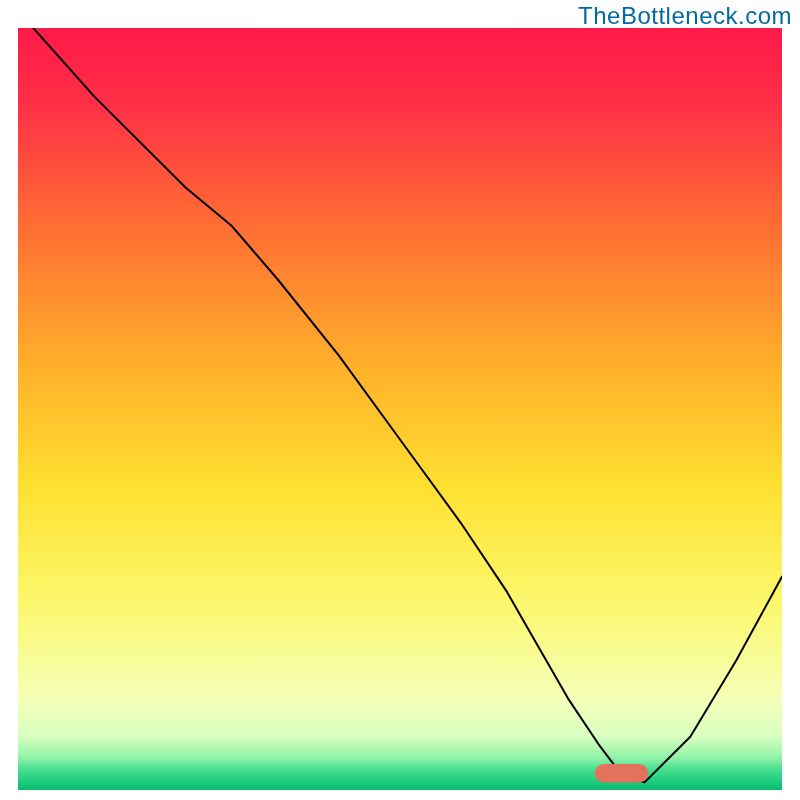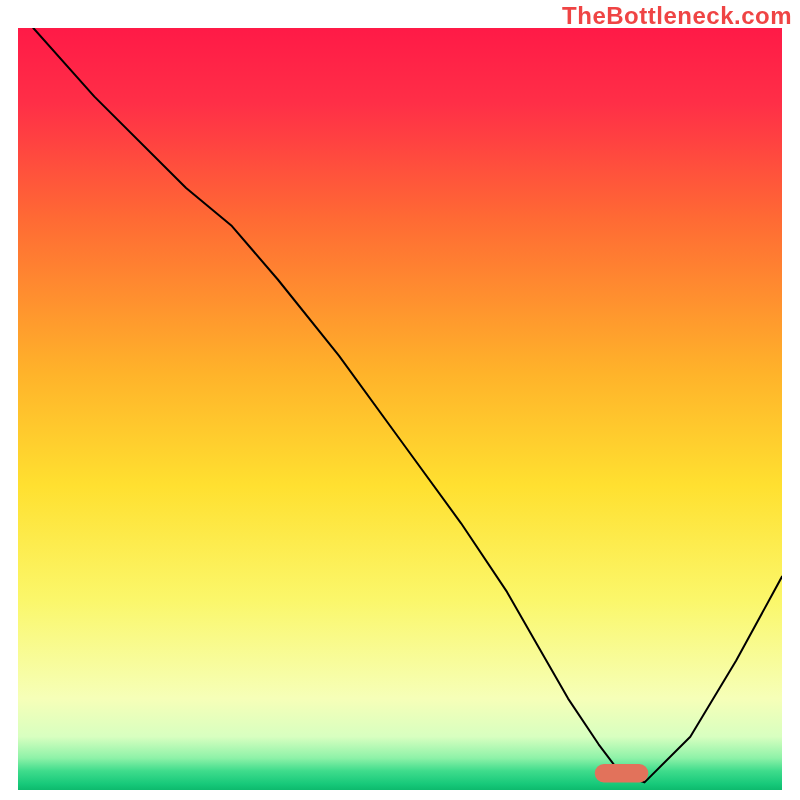--- a/index.html
+++ b/index.html
@@ -9,22 +9,22 @@
     height: 800px;
     overflow: hidden;
     font-family: Arial, Helvetica, sans-serif;
     background: #ffffff;
   }
   .attribution {
     position: absolute;
     top: 2px;
     right: 8px;
     font-size: 24px;
-    font-weight: bold;
-    color: #ef4444;
+    font-weight: normal;
+    color: #0369a1;
     letter-spacing: 0.5px;
   }
   .plot-area {
     position: absolute;
     left: 18px;
     top: 28px;
     width: 764px;
     height: 762px;
   }
   svg {

